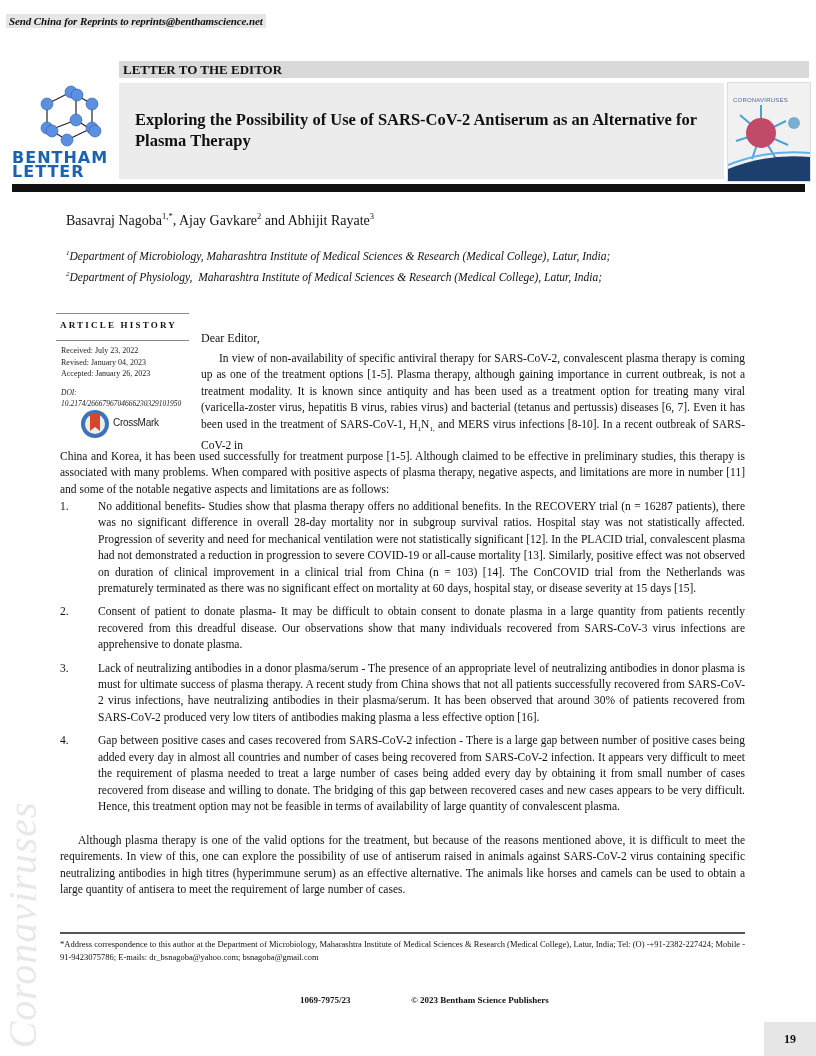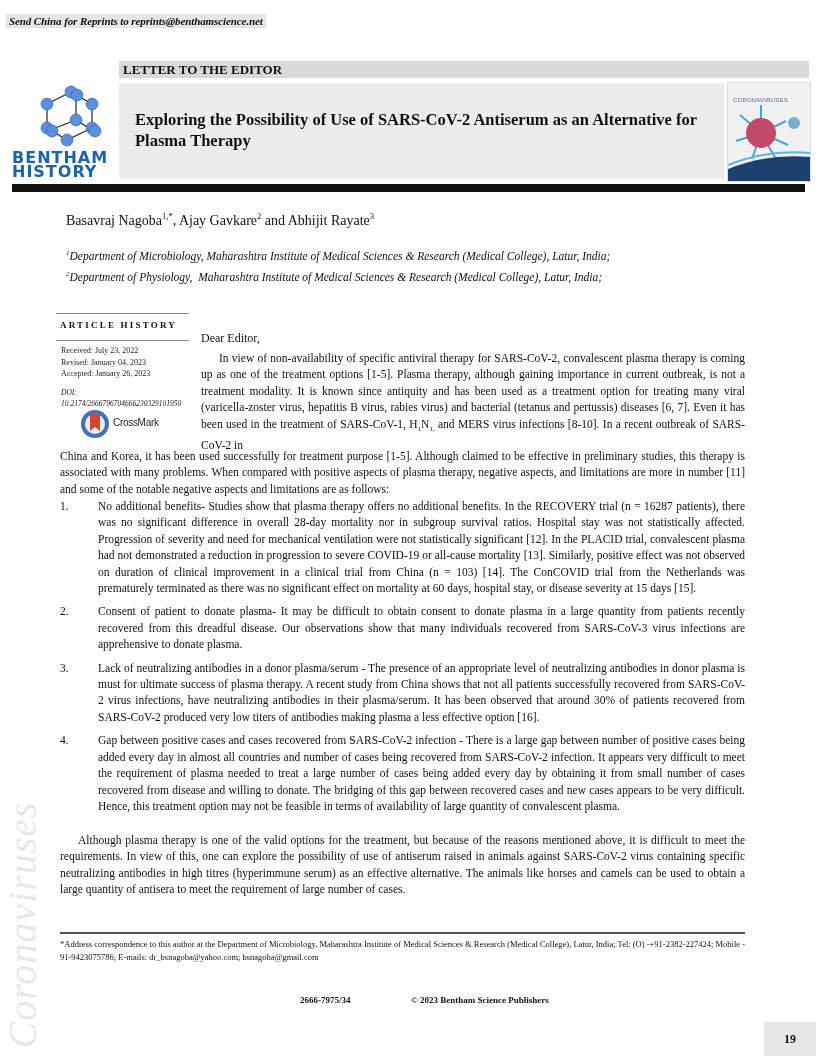--- a/index.html
+++ b/index.html
@@ -70,21 +70,21 @@
         <circle cx="72" cy="24" r="6"></circle>
       <circle cx="56" cy="40" r="6"></circle>
         <circle cx="27" cy="48" r="6"></circle>
         <circle cx="32" cy="51" r="6"></circle>
       <circle cx="72" cy="48" r="6"></circle>
         <circle cx="75" cy="51" r="6"></circle>
         <circle cx="47" cy="60" r="6"></circle>
     </g>
   </svg>
   <div class="logo-text" style="top:70px;">BENTHAM</div>
-  <div class="logo-text" style="top:84px;">HISTORY</div>
+  <div class="logo-text" style="top:84px;">LETTER</div>
 </div>
 
 <div class="abs header-box"></div>
 <div class="abs title">Exploring the Possibility of Use of SARS-CoV-2 Antiserum as an Alternative for Plasma Therapy</div>
 
 <div class="abs cover">
   <div class="cover-label">CORONAVIRUSES</div>
   <svg width="82" height="98" viewBox="0 0 82 98" style="position:absolute;left:0;top:0;">
     <g stroke="#4aa3d8" stroke-width="2">
       <line x1="33" y1="50" x2="33" y2="22"></line>
@@ -153,16 +153,16 @@
   <div class="li">
       <span class="li-num">4.</span>
       <span class="li-text">Gap between positive cases and cases recovered from SARS-CoV-2 infection - There is a large gap between number of positive cases being added every day in almost all countries and number of cases being recovered from SARS-CoV-2 infection. It appears very difficult to meet the requirement of plasma needed to treat a large number of cases being added every day by obtaining it from small number of cases recovered from disease and willing to donate. The bridging of this gap between recovered cases and new cases appears to be very difficult. Hence, this treatment option may not be feasible in terms of availability of large quantity of convalescent plasma.</span>
     </div>
 </div>
 
 <div class="abs body p-final">Although plasma therapy is one of the valid options for the treatment, but because of the reasons mentioned above, it is difficult to meet the requirements. In view of this, one can explore the possibility of use of antiserum raised in animals against SARS-CoV-2 virus containing specific neutralizing antibodies in high titres (hyperimmune serum) as an effective alternative. The animals like horses and camels can be used to obtain a large quantity of antisera to meet the requirement of large number of cases.</div>
 
 <div class="abs footrule"></div>
 <div class="abs footnote">*Address correspondence to this author at the Department of Microbiology, Maharashtra Institute of Medical Sciences &amp; Research (Medical College), Latur, India; Tel: (O) -+91-2382-227424; Mobile - 91-9423075786; E-mails: dr_bsnagoba@yahoo.com; bsnagoba@gmail.com</div>
-<div class="abs issn">2666-7975/34</div>
+<div class="abs issn">1069-7975/23</div>
 <div class="abs copyright">© 2023 Bentham Science Publishers</div>
 <div class="abs pagebox">19</div>
 <div class="abs watermark">Coronaviruses</div>
 
 </body></html>

